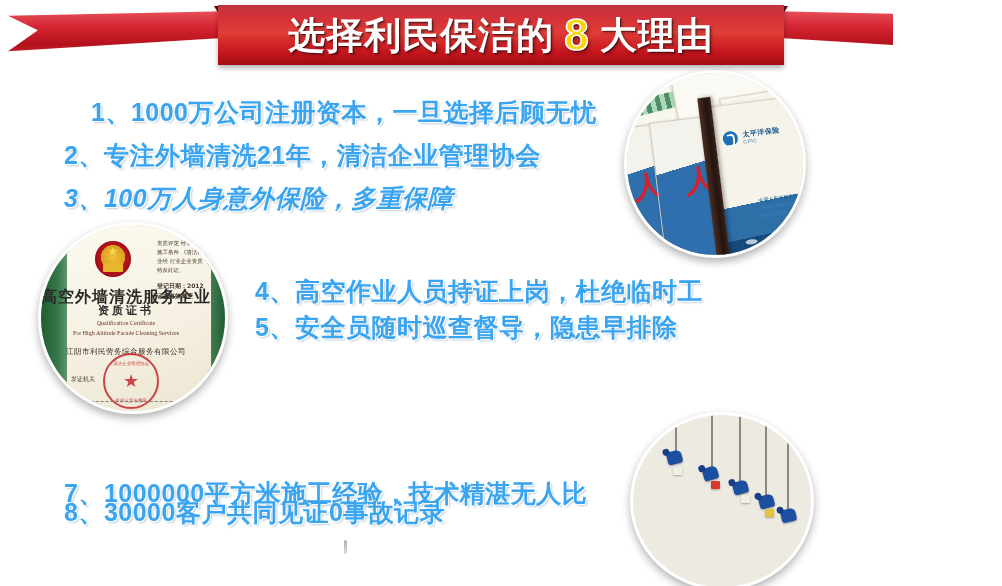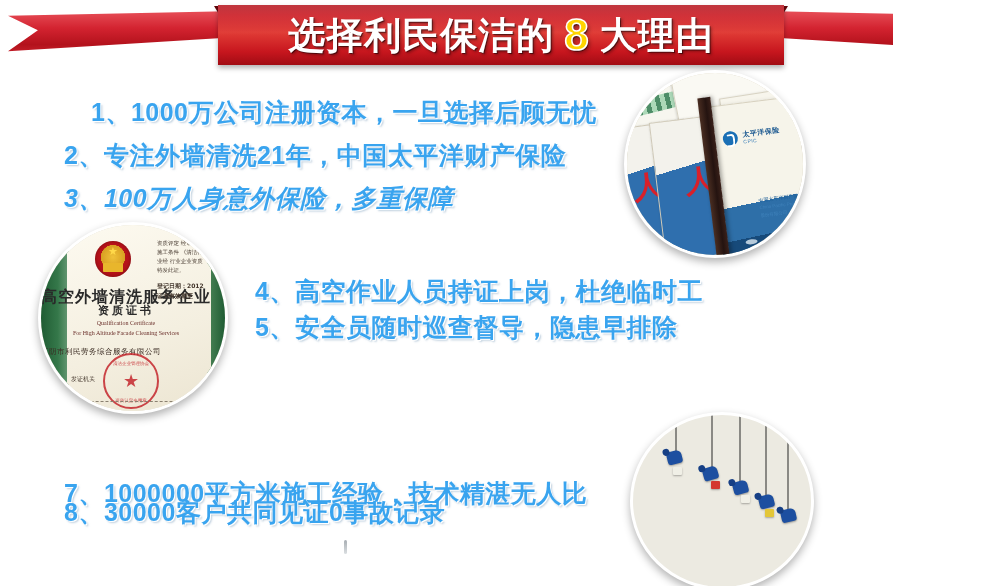--- a/index.html
+++ b/index.html
@@ -268,21 +268,21 @@
   }
   .cert-en1 {
     position: absolute; left: 0; right: 14px; top: 95px; text-align: center;
     font-size: 6px; color: #6b2f2a; font-family: "Liberation Serif", serif;
   }
   .cert-en2 {
     position: absolute; left: 0; right: 14px; top: 105px; text-align: center;
     font-size: 6px; color: #6b2f2a; font-family: "Liberation Serif", serif;
   }
   .cert-company {
-    position: absolute; left: 0; right: 14px; top: 122px; 
+    position: absolute; left: 0; right: 14px; top: 122px; text-align: center;
     font-size: 7.5px; color: #3a2b22; letter-spacing: .5px;
     font-family: "DejaVu Sans", sans-serif;
   }
   .cert-right-col {
     position: absolute; right: 18px; top: 14px; width: 50px;
     font-size: 5.5px; color: #43362c; line-height: 9px; text-align: left;
     font-family: "DejaVu Sans", sans-serif;
   }
   .cert-right-col b { font-size: 6px; }
   .cert-stamp {
@@ -355,21 +355,21 @@
         <span class="num8">8</span>
         <span>大理由</span>
       </div>
     </div>
   </div>
 
   <div class="reason r1">
     <span class="idx">1、</span><span>1000万公司注册资本，一旦选择后顾无忧</span>
   </div>
   <div class="reason r2">
-    <span class="idx">2、</span><span>专注外墙清洗21年，中国太平洋财产保险</span>
+    <span class="idx">2、</span><span>专注外墙清洗21年，清洁企业管理协会</span>
   </div>
   <div class="reason r3">
     <span class="idx">3、</span><span>100万人身意外保险，多重保障</span>
   </div>
   <div class="reason r4">
     <span class="idx">4、</span><span>高空作业人员持证上岗，杜绝临时工</span>
   </div>
   <div class="reason r5">
     <span class="idx">5、</span><span>安全员随时巡查督导，隐患早排除</span>
   </div>

